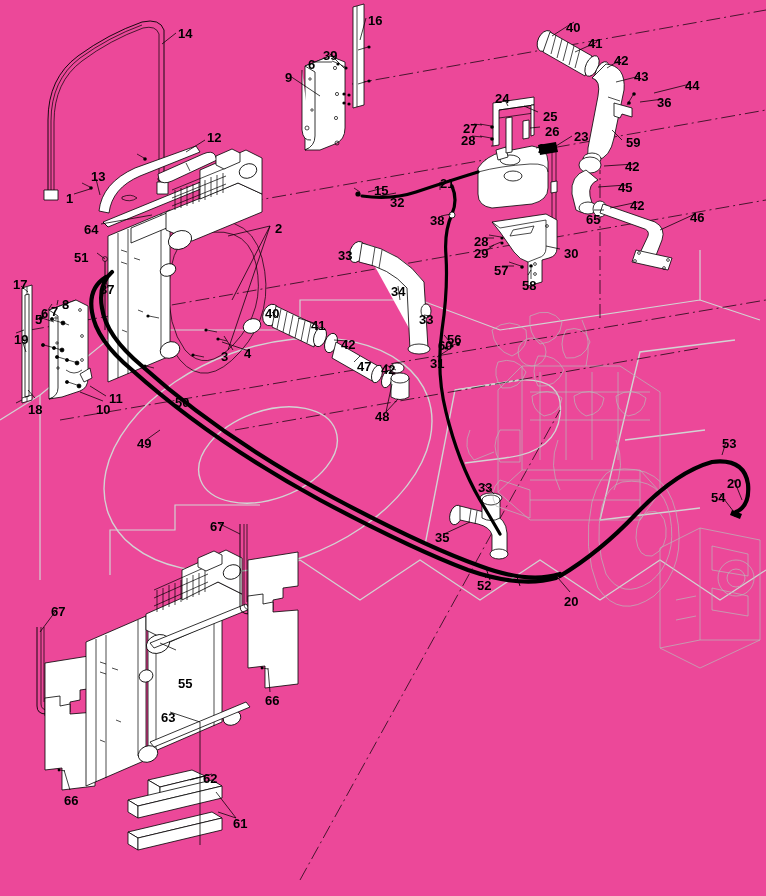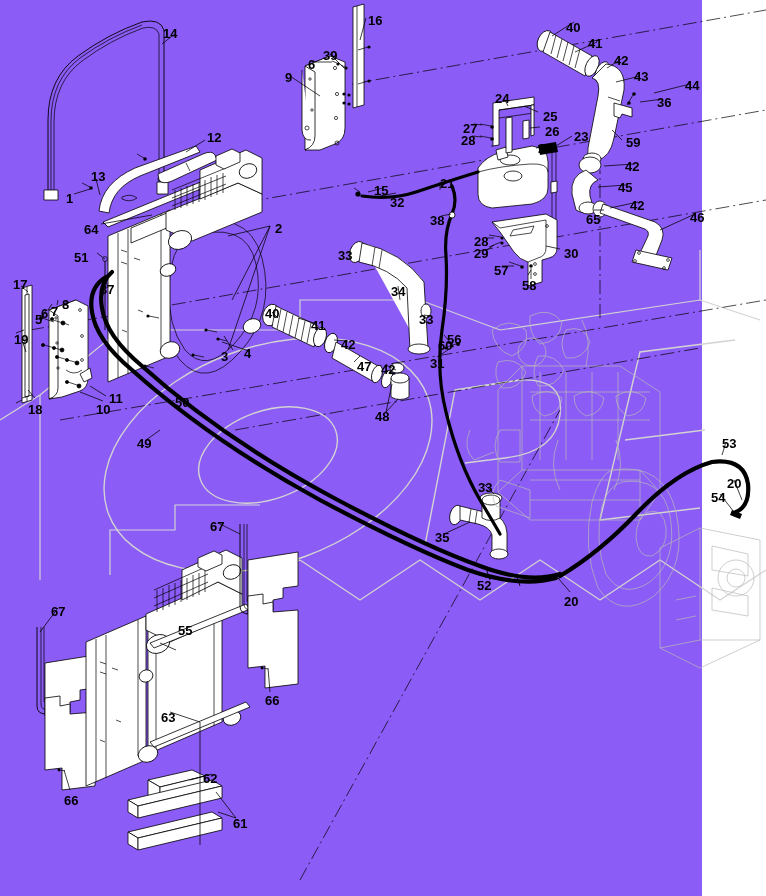--- a/index.html
+++ b/index.html
@@ -1,21 +1,21 @@
 <!DOCTYPE html>
 <html><head>
 <meta charset="utf-8">
 <title>Cooling System Parts Diagram</title>
 <style>
   html,body{margin:0;padding:0;background:#ffffff;}
   body{
     font-family:"Liberation Sans", sans-serif;
     width:766px;height:896px;overflow:hidden;position:relative;
   }
-  #sheet{position:relative;width:702px;height:896px;background:#8b5cf6;}
+  #sheet{position:relative;width:766px;height:896px;background:#ec4899;}
   #art{position:absolute;left:0;top:0;width:766px;height:896px;}
   .callout{
     position:absolute;
     font-family:"Liberation Sans", sans-serif;
     font-weight:bold;
     font-size:13px;
     color:#000;
     line-height:1;
     white-space:nowrap;
     -webkit-user-select:none;user-select:none;
@@ -641,21 +641,21 @@
   <div id="callout-layer">
       <div class="callout" style="left: 368px; top: 14px;">16</div>
       <div class="callout" style="left: 566px; top: 21px;">40</div>
       <div class="callout" style="left: 588px; top: 37px;">41</div>
       <div class="callout" style="left: 323px; top: 49px;">39</div>
       <div class="callout" style="left: 614px; top: 54px;">42</div>
       <div class="callout" style="left: 308px; top: 58px;">6</div>
       <div class="callout" style="left: 634px; top: 70px;">43</div>
       <div class="callout" style="left: 685px; top: 79px;">44</div>
       <div class="callout" style="left: 285px; top: 71px;">9</div>
-      <div class="callout" style="left: 163px; top: 27px;">14</div>
+      <div class="callout" style="left: 178px; top: 27px;">14</div>
       <div class="callout" style="left: 657px; top: 96px;">36</div>
       <div class="callout" style="left: 495px; top: 92px;">24</div>
       <div class="callout" style="left: 543px; top: 110px;">25</div>
       <div class="callout" style="left: 545px; top: 125px;">26</div>
       <div class="callout" style="left: 463px; top: 122px;">27</div>
       <div class="callout" style="left: 574px; top: 130px;">23</div>
       <div class="callout" style="left: 626px; top: 136px;">59</div>
       <div class="callout" style="left: 461px; top: 134px;">28</div>
       <div class="callout" style="left: 538px; top: 142px;">22</div>
       <div class="callout" style="left: 207px; top: 131px;">12</div>
@@ -706,21 +706,21 @@
       <div class="callout" style="left: 137px; top: 437px;">49</div>
       <div class="callout" style="left: 722px; top: 437px;">53</div>
       <div class="callout" style="left: 727px; top: 477px;">20</div>
       <div class="callout" style="left: 711px; top: 491px;">54</div>
       <div class="callout" style="left: 478px; top: 481px;">33</div>
       <div class="callout" style="left: 210px; top: 520px;">67</div>
       <div class="callout" style="left: 435px; top: 531px;">35</div>
       <div class="callout" style="left: 477px; top: 579px;">52</div>
       <div class="callout" style="left: 564px; top: 595px;">20</div>
       <div class="callout" style="left: 51px; top: 605px;">67</div>
-      <div class="callout" style="left: 178px; top: 624px;">55</div>
+      <div class="callout" style="left: 178px; top: 677px;">55</div>
       <div class="callout" style="left: 265px; top: 694px;">66</div>
       <div class="callout" style="left: 161px; top: 711px;">63</div>
       <div class="callout" style="left: 203px; top: 772px;">62</div>
       <div class="callout" style="left: 64px; top: 794px;">66</div>
       <div class="callout" style="left: 233px; top: 817px;">61</div>
     </div>
 
 </div>
 
 </body></html>

